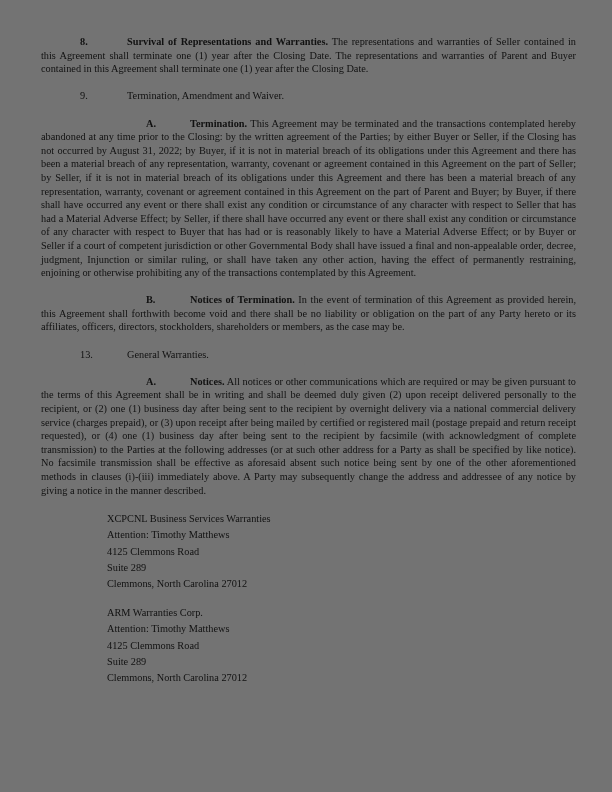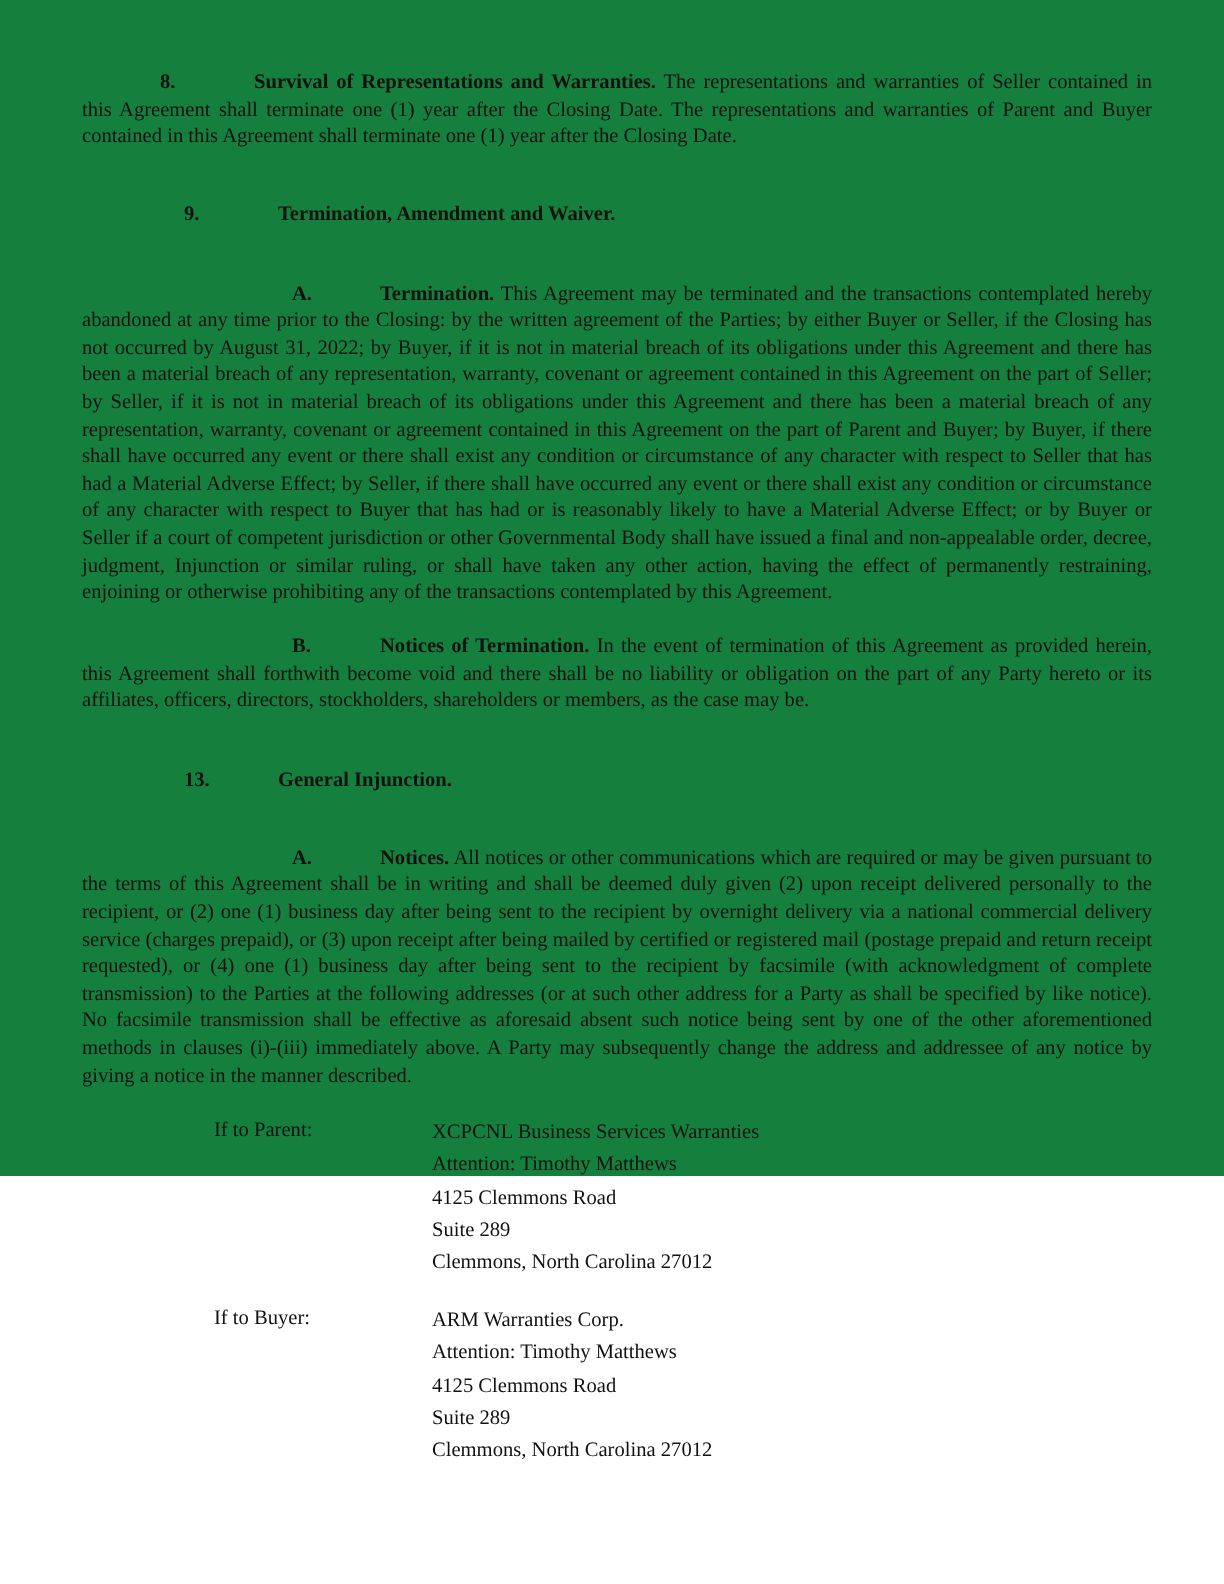--- a/index.html
+++ b/index.html
@@ -1,20 +1,20 @@
 <!DOCTYPE html>
 <html><head>
 <meta charset="utf-8">
 <style>
   html, body { margin: 0; padding: 0; background: #ffffff; }
   body { width: 612px; height: 792px; position: relative; overflow: hidden;
          font-family: "Liberation Serif", "DejaVu Serif", serif; color: #111; }
-  .page { position: absolute; left: 0; top: 0; width: 612px; height: 588px; background: #15803d; }
+  .page { position: absolute; left: 0; top: 0; width: 612px; height: 792px; background: #737373; }
   .content { position: absolute; left: 41px; top: 35px; width: 535px; font-size: 10.3px; line-height: 13.6px; }
-  .heading { margin: 12px; font-weight: bold; padding-left: 39px; }
+  .heading { margin: 0; font-weight: normal; padding-left: 39px; }
   .heading .num { display: inline-block; width: 47px; }
   p { margin: 0; text-align: justify; }
   .para { text-indent: 39px; }
   .sub { text-indent: 105px; }
   .sub .letter { font-weight: bold; display: inline-block; text-indent: 0; width: 44px; }
   .bold { font-weight: bold; }
   .gap { height: 13.6px; }
   .addr { display: flex; margin-left: 66px; }
   .addr .lbl { width: 109px; }
   .addr .lines div { line-height: 16.4px; }
@@ -35,43 +35,41 @@
     <div class="gap"></div>
 
     <p class="sub"><span class="letter">A.</span><span class="bold">Termination.</span><span> This Agreement may be terminated and the transactions contemplated hereby abandoned at any time prior to the Closing: by the written agreement of the Parties; by either Buyer or Seller, if the Closing has not occurred by August 31, 2022; by Buyer, if it is not in material breach of its obligations under this Agreement and there has been a material breach of any representation, warranty, covenant or agreement contained in this Agreement on the part of Seller; by Seller, if it is not in material breach of its obligations under this Agreement and there has been a material breach of any representation, warranty, covenant or agreement contained in this Agreement on the part of Parent and Buyer; by Buyer, if there shall have occurred any event or there shall exist any condition or circumstance of any character with respect to Seller that has had a Material Adverse Effect; by Seller, if there shall have occurred any event or there shall exist any condition or circumstance of any character with respect to Buyer that has had or is reasonably likely to have a Material Adverse Effect; or by Buyer or Seller if a court of competent jurisdiction or other Governmental Body shall have issued a final and non-appealable order, decree, judgment, Injunction or similar ruling, or shall have taken any other action, having the effect of permanently restraining, enjoining or otherwise prohibiting any of the transactions contemplated by this Agreement.</span></p>
 
     <div class="gap"></div>
 
     <p class="sub"><span class="letter">B.</span><span class="bold">Notices of Termination.</span><span> In the event of termination of this Agreement as provided herein, this Agreement shall forthwith become void and there shall be no liability or obligation on the part of any Party hereto or its affiliates, officers, directors, stockholders, shareholders or members, as the case may be.</span></p>
 
     <div class="gap"></div>
 
-    <div class="heading"><span class="num">13.</span><span>General Injunction.</span></div>
+    <div class="heading"><span class="num">13.</span><span>General Warranties.</span></div>
 
     <div class="gap"></div>
 
     <p class="sub"><span class="letter">A.</span><span class="bold">Notices.</span><span> All notices or other communications which are required or may be given pursuant to the terms of this Agreement shall be in writing and shall be deemed duly given (2) upon receipt delivered personally to the recipient, or (2) one (1) business day after being sent to the recipient by overnight delivery via a national commercial delivery service (charges prepaid), or (3) upon receipt after being mailed by certified or registered mail (postage prepaid and return receipt requested), or (4) one (1) business day after being sent to the recipient by facsimile (with acknowledgment of complete transmission) to the Parties at the following addresses (or at such other address for a Party as shall be specified by like notice). No facsimile transmission shall be effective as aforesaid absent such notice being sent by one of the other aforementioned methods in clauses (i)-(iii) immediately above. A Party may subsequently change the address and addressee of any notice by giving a notice in the manner described.</span></p>
 
     <div class="gap"></div>
 
     <div class="addr">
-      <div class="lbl">If to Parent:</div>
       <div class="lines">
         <div>XCPCNL Business Services Warranties</div>
         <div>Attention: Timothy Matthews</div>
         <div>4125 Clemmons Road</div>
         <div>Suite 289</div>
         <div>Clemmons, North Carolina 27012</div>
       </div>
     </div>
 
     <div style="height:12px"></div>
 
     <div class="addr">
-      <div class="lbl">If to Buyer:</div>
       <div class="lines">
         <div>ARM Warranties Corp.</div>
         <div>Attention: Timothy Matthews</div>
         <div>4125 Clemmons Road</div>
         <div>Suite 289</div>
         <div>Clemmons, North Carolina 27012</div>
       </div>
     </div>
 
   </div>

